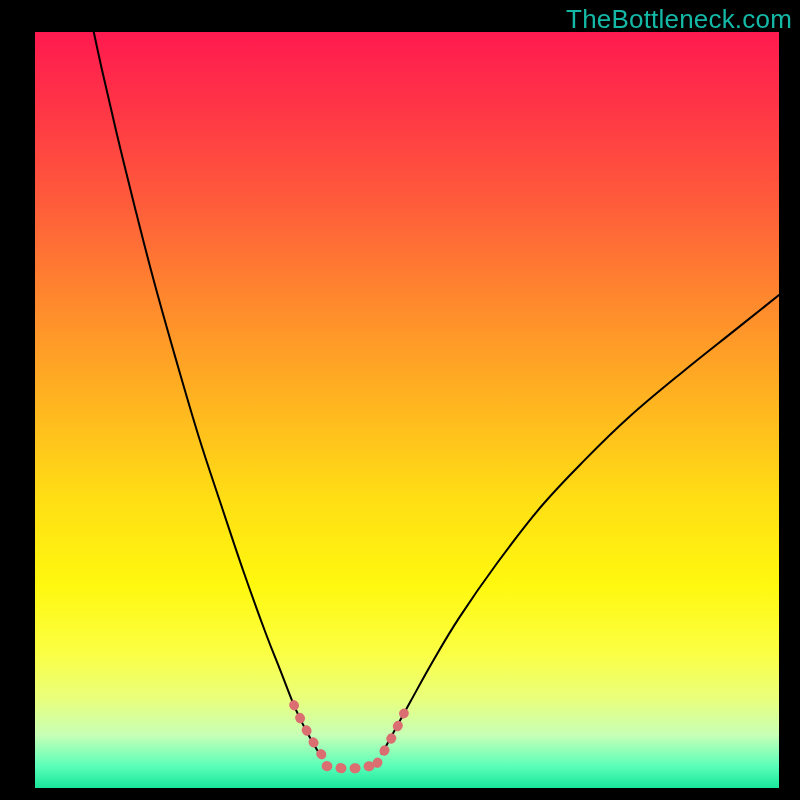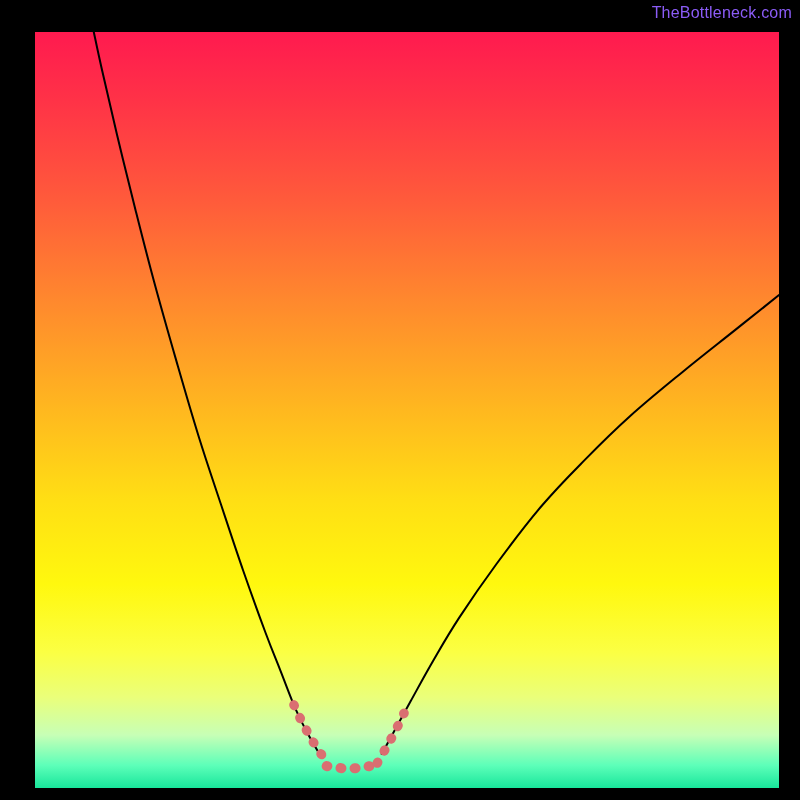--- a/index.html
+++ b/index.html
@@ -30,23 +30,23 @@
       #eaff7a 88%,
       #c7ffb6 93%,
       #5dffb9 97%,
       #18e69b 100%
     );
   }
   .watermark {
     position: absolute;
     top: 4px;
     right: 8px;
-    color: #8b5cf6;
+    color: #14b8a6;
     font-family: Arial, Helvetica, sans-serif;
-    font-size: 16px;
+    font-size: 26px;
     font-weight: 500;
     letter-spacing: 0.2px;
     user-select: none;
     margin-left: 28px;
   }
   svg.curve {
     position: absolute;
     left: 0;
     top: 0;
   }

